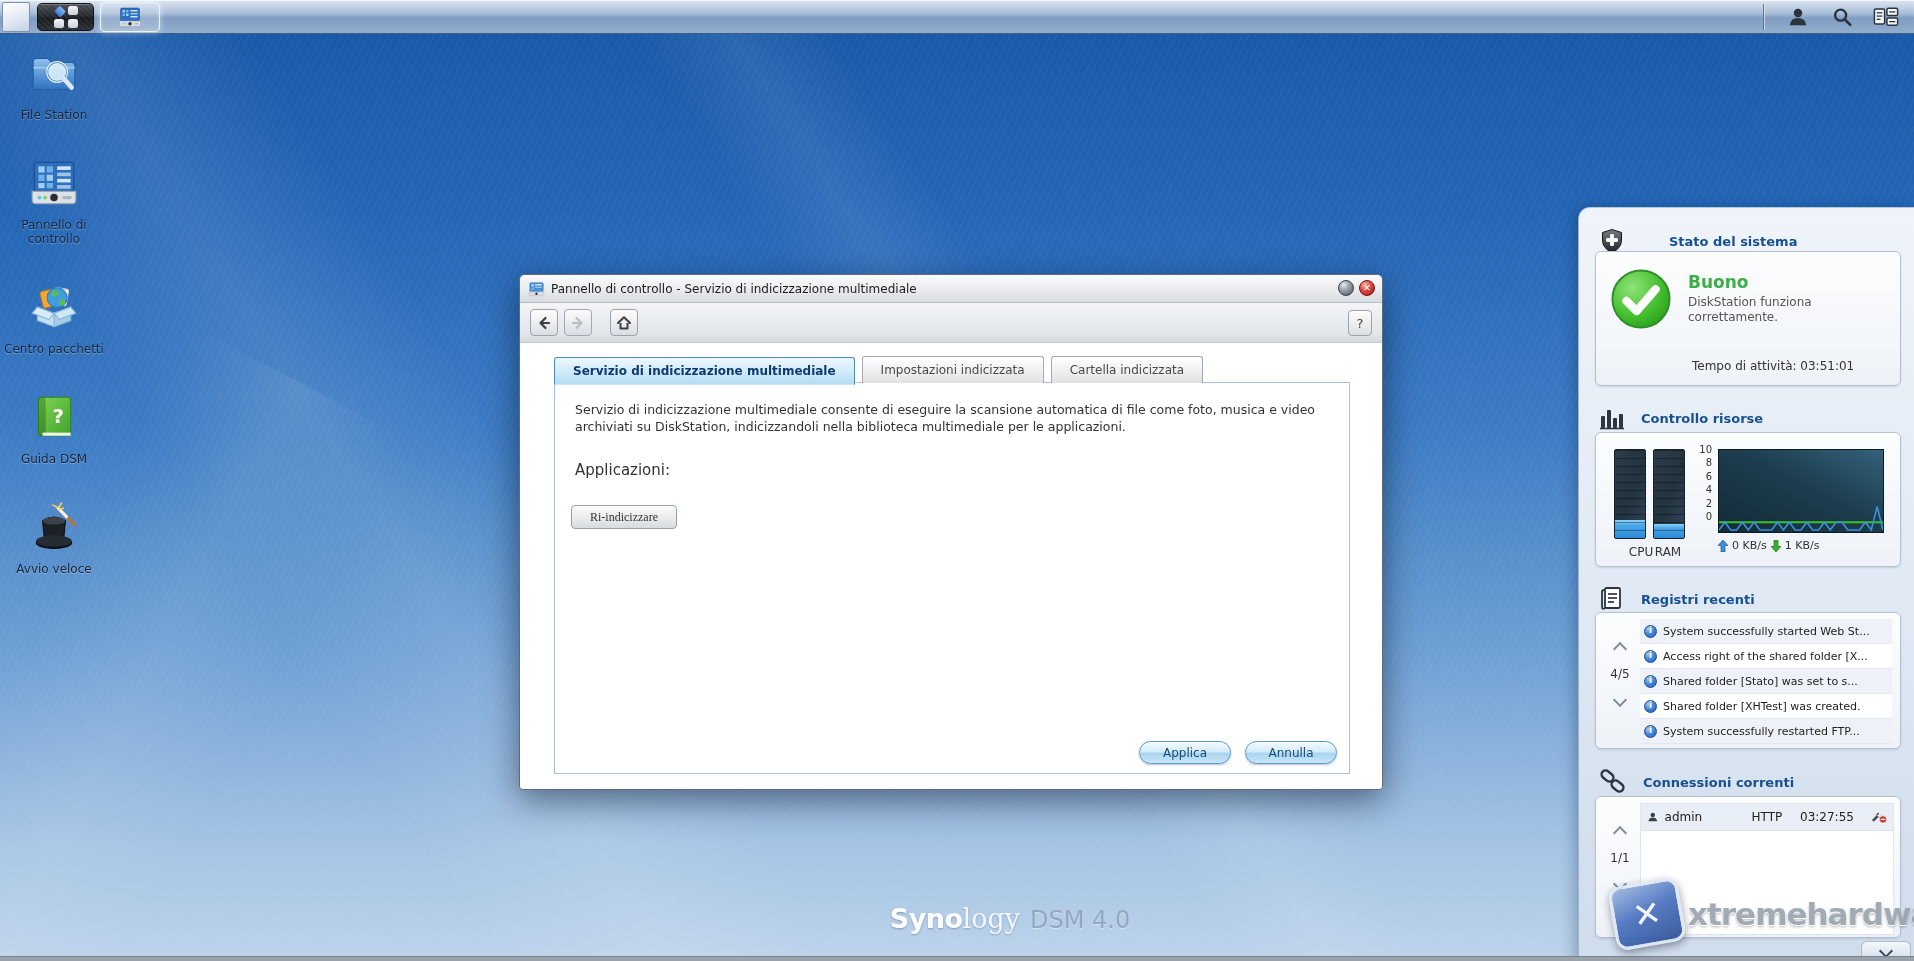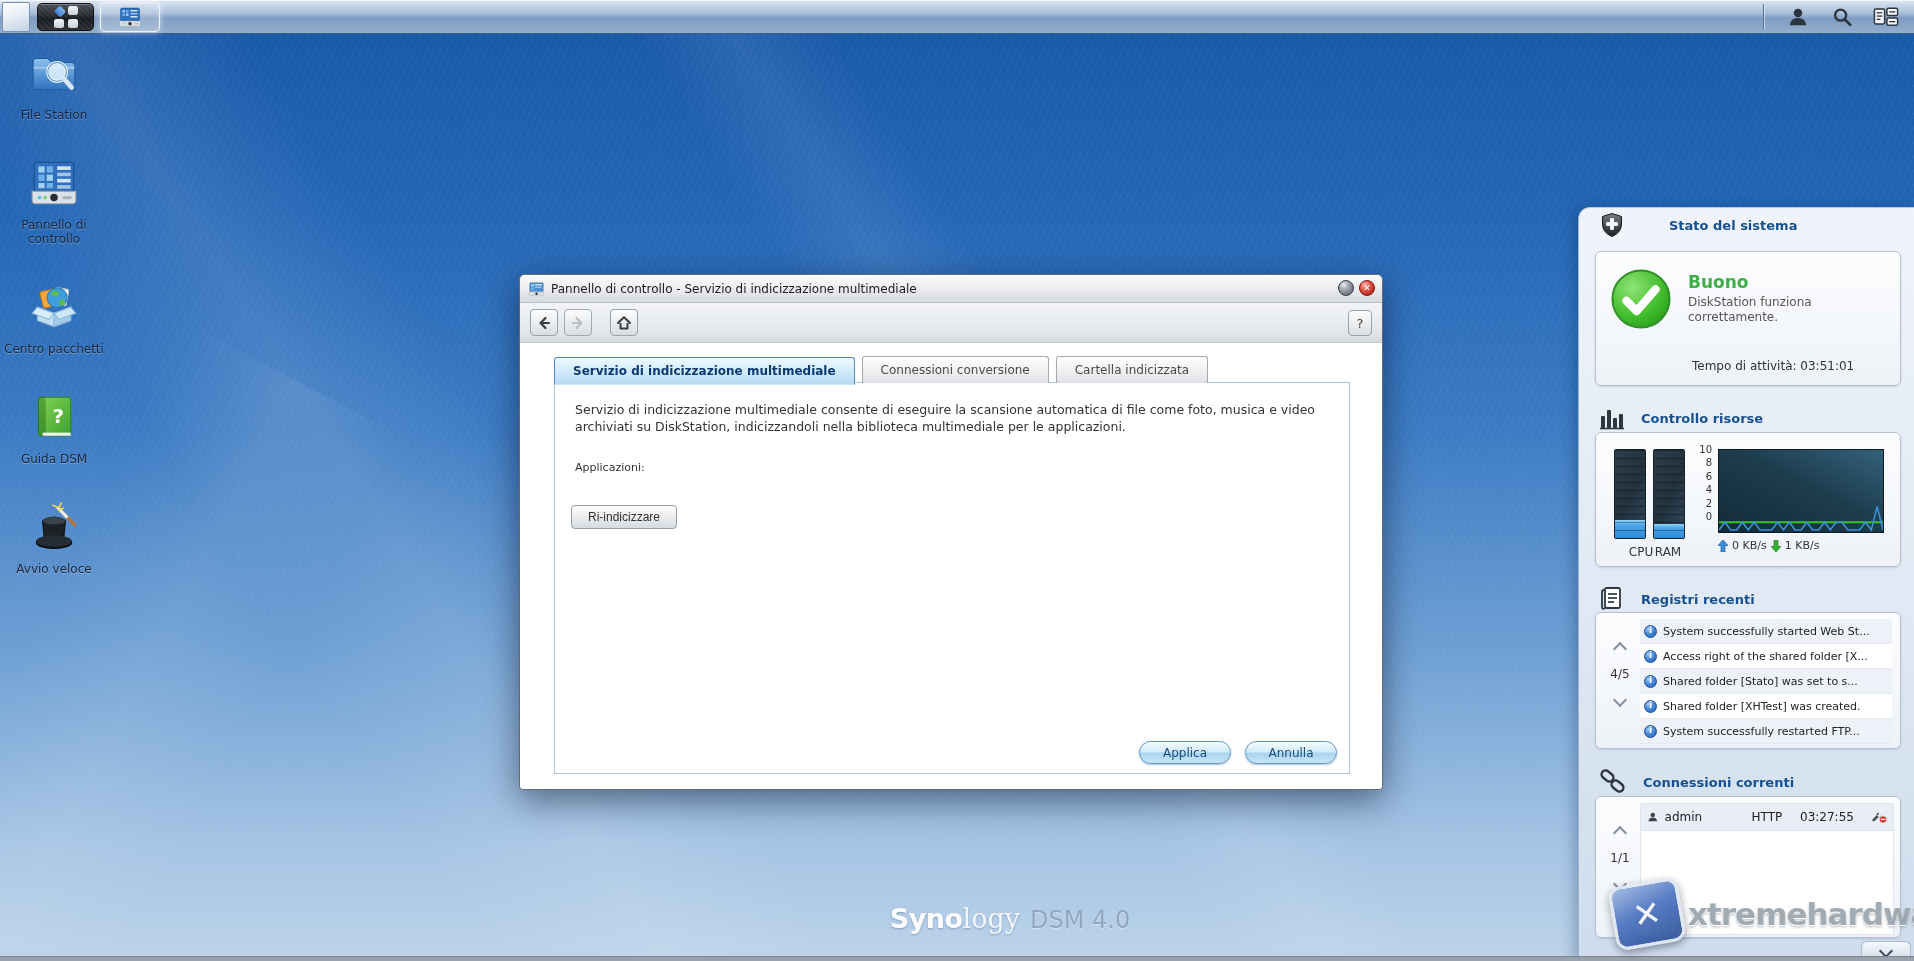--- a/index.html
+++ b/index.html
@@ -76,24 +76,24 @@
   .dlg-body{position:relative;height:446px;background:#fff;border-radius:0 0 4px 4px;}
   .tabs{position:absolute;left:34px;top:13px;display:flex;gap:7px;z-index:2;}
   .tab{height:26px;line-height:26px;padding:0 18px;font-size:12px;color:#4a4a4a;
     border:1px solid #a6a9ad;border-bottom:none;border-radius:3px 3px 0 0;
     background:linear-gradient(180deg,#ffffff 0%,#eceef0 60%,#dfe1e4 100%);cursor:pointer;}
   .tab.active{font-weight:bold;color:#0d3a70;border:1px solid #4f8ac0;border-bottom:1px solid #cce6f7;
     background:linear-gradient(180deg,#eef8fe 0%,#cfeafa 55%,#b5dcf2 100%);position:relative;top:1px;}
   .inner-panel{position:absolute;left:34px;top:39px;width:794px;height:390px;
     border:1px solid #a9c4dc;background:#fff;}
   .descr{padding:18px 20px 0 20px;font-size:12.5px;color:#333;line-height:17px;width:745px;}
-  .apps-label{padding:26px 20px 0 20px;font-size:11px;color:#333;}
+  .apps-label{padding:26px 20px 0 20px;font-size:15px;color:#333;}
   .reindex-btn{position:absolute;left:16px;top:122px;min-width:106px;height:24px;border-radius:4px;
     border:1px solid #97a0a9;background:linear-gradient(180deg,#fdfdfd 0%,#e8eaec 55%,#d8dbde 100%);
-    font-size:12px;color:#333;font-family:Liberation Sans, sans-serif;cursor:pointer;padding:0 12px;}
+    font-size:12px;color:#333;font-family:Liberation Serif, serif;cursor:pointer;padding:0 12px;}
   .dlg-actions{position:absolute;right:12px;bottom:9px;display:flex;gap:14px;}
   .pill-btn{min-width:92px;height:23px;border-radius:12px;border:1px solid #5d96c8;
     background:linear-gradient(180deg,#f2fafe 0%,#d4ecfa 45%,#a9d5f0 55%,#c9e5f7 100%);
     font-size:12px;color:#1a4a7a;font-family:inherit;cursor:pointer;
     box-shadow:0 1px 2px rgba(40,90,140,0.35), inset 0 1px 0 #fff;}
 
   
   .sidebar{position:absolute;left:1578px;top:207px;width:336px;height:754px;
     background:linear-gradient(180deg,#f0f4fa 0%,#dfe8f3 55%,#cfdcec 100%);
     border-left:1px solid #9fb3cc;border-top:1px solid #b9c9dd;border-radius:12px 0 0 0;
@@ -358,38 +358,38 @@
         <path d="M2 8 L8 2.2 L14 8" fill="none" stroke="#3a3f45" stroke-width="2" stroke-linecap="round" stroke-linejoin="round"></path>
         <path d="M4.5 8 v5.5 h7 V8" fill="none" stroke="#3a3f45" stroke-width="2" stroke-linejoin="round"></path>
       </svg>
     </span>
     <span class="help-btn">?</span>
   </div>
 
   <div class="dlg-body">
     <div class="tabs">
       <span class="tab active">Servizio di indicizzazione multimediale</span>
-      <span class="tab">Connessioni conversione</span>
+      <span class="tab">Impostazioni indicizzata</span>
       <span class="tab">Cartella indicizzata</span>
     </div>
     <div class="inner-panel">
       <div class="descr">Servizio di indicizzazione multimediale consente di eseguire la scansione automatica di file come foto, musica e video archiviati su DiskStation, indicizzandoli nella biblioteca multimediale per le applicazioni.</div>
       <div class="apps-label">Applicazioni:</div>
       <button class="reindex-btn">Ri-indicizzare</button>
       <div class="dlg-actions">
         <button class="pill-btn">Applica</button>
         <button class="pill-btn">Annulla</button>
       </div>
     </div>
   </div>
 </div>
 
 <div class="sidebar">
 
-  <div class="widget-header" style="top:4px;gap:44px;">
+  <div class="widget-header" style="top:20px;gap:44px;">
     <svg width="26" height="26" viewBox="0 0 26 26">
       <defs>
           <linearGradient id="shg" x1="0" y1="0" x2="0" y2="1">
         <stop offset="0" stop-color="#787d84"></stop>
             <stop offset="1" stop-color="#1d2126"></stop>
           </linearGradient>
         </defs>
       <path d="M13 1.5 l9.5 3 v7.5 q0 8.5 -9.5 12.5 q-9.5 -4 -9.5 -12.5 v-7.5 z" fill="url(#shg)" stroke="#15181c"></path>
       <rect x="11" y="6" width="4" height="12" rx="1.2" fill="#f2f4f6"></rect>
       <rect x="7" y="10" width="12" height="4" rx="1.2" fill="#f2f4f6"></rect>

